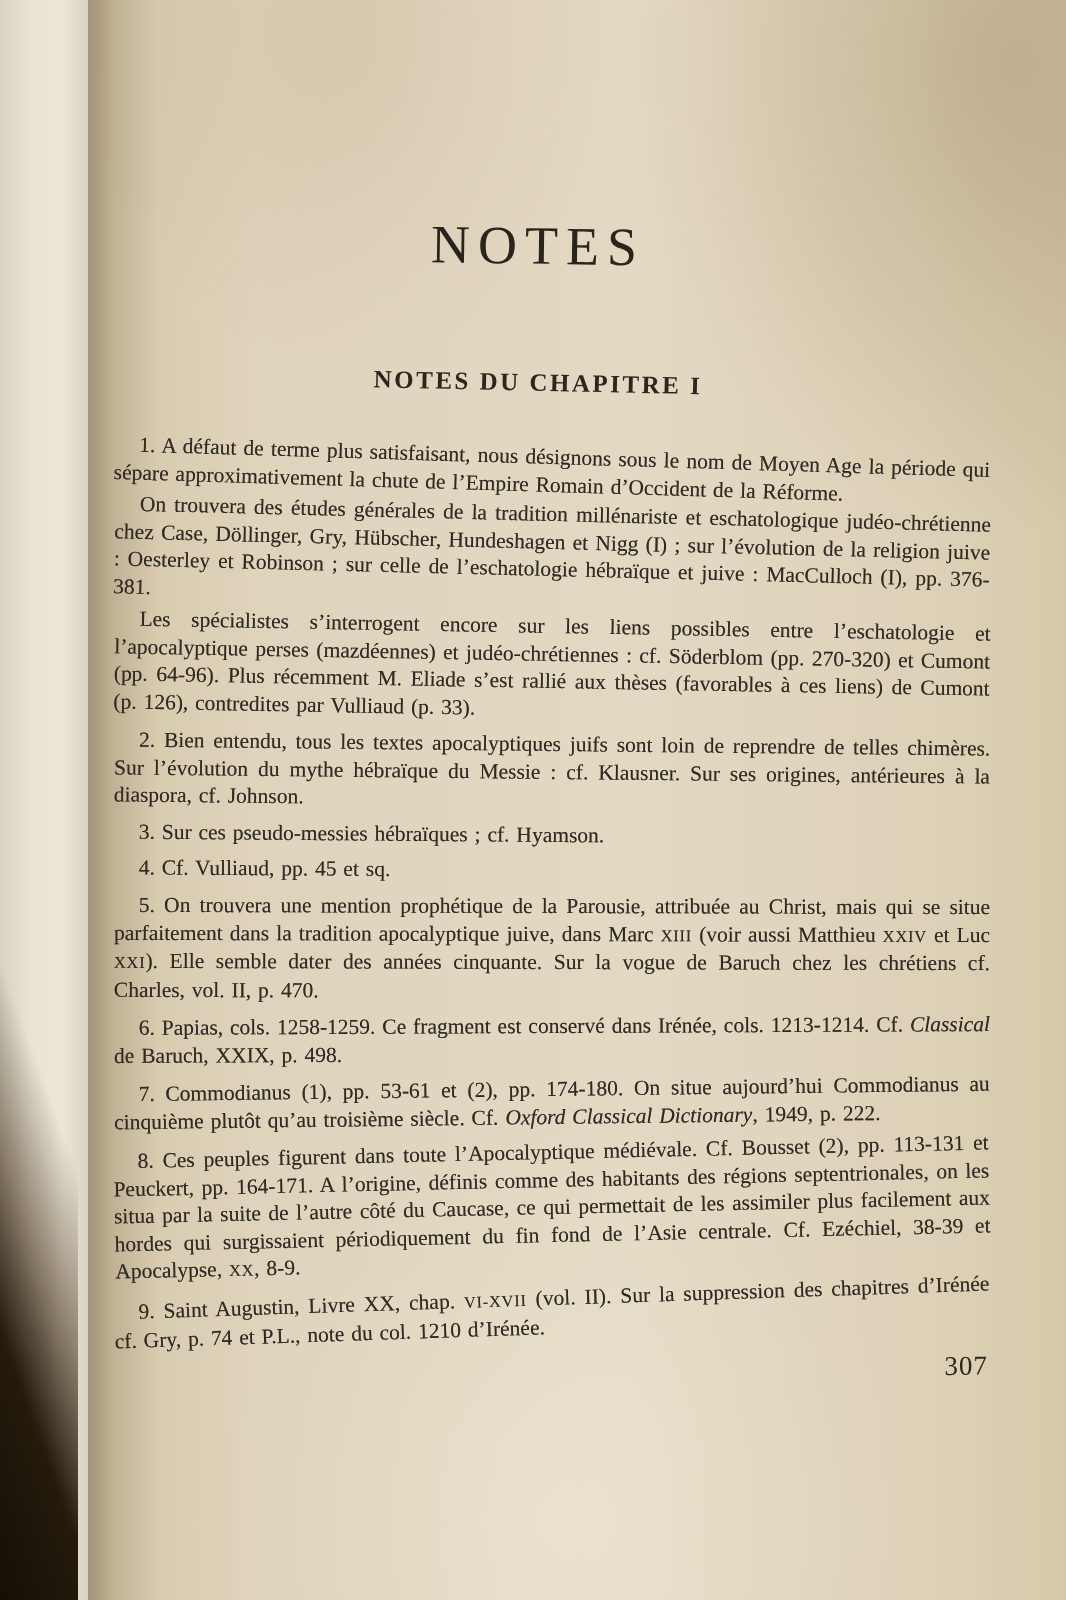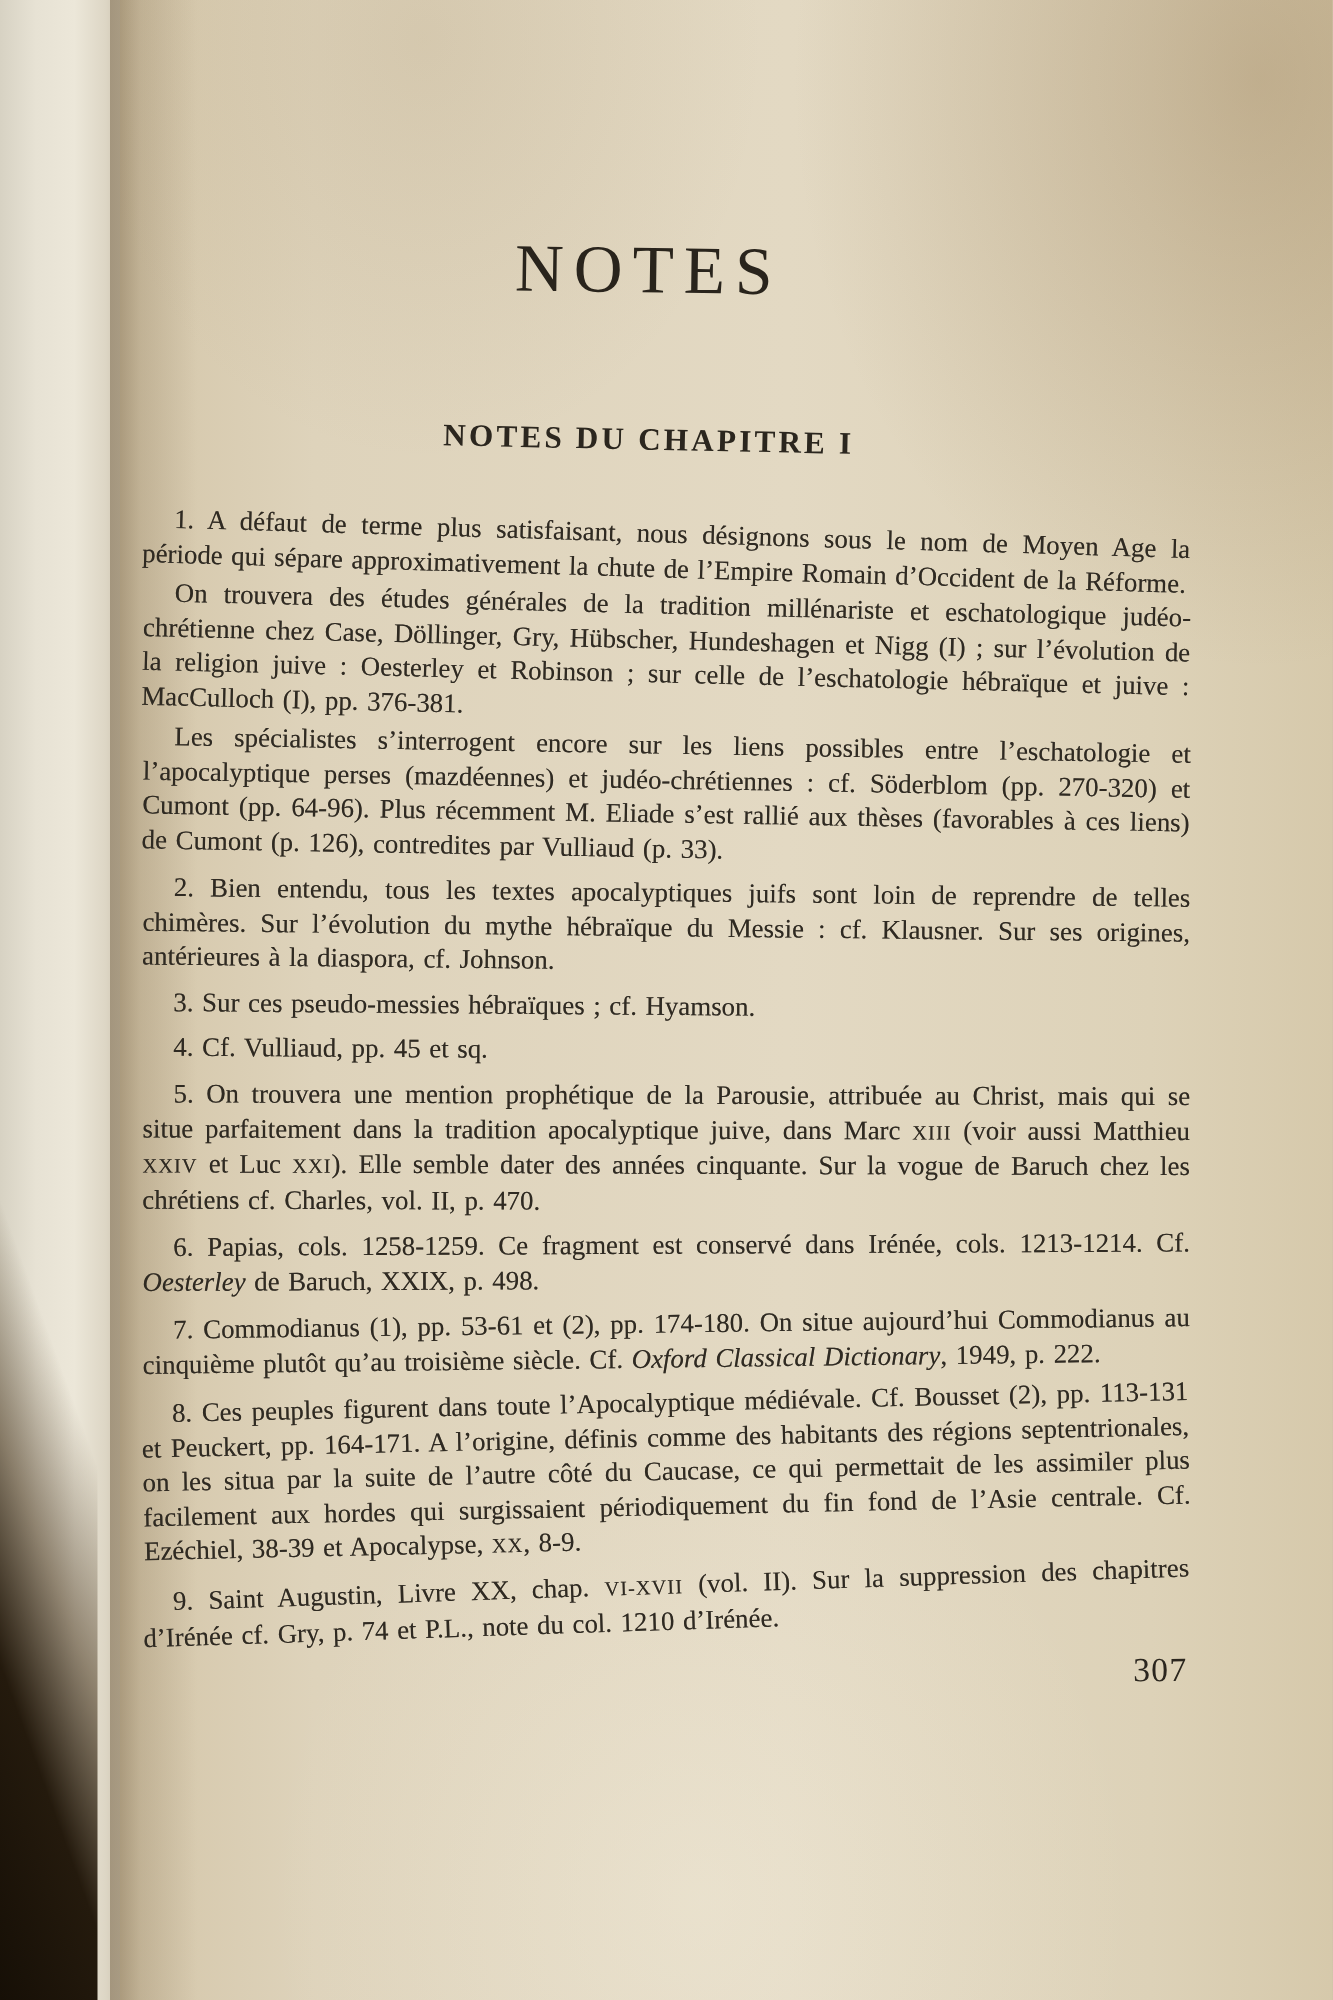--- a/index.html
+++ b/index.html
@@ -51,22 +51,23 @@
       radial-gradient(40% 30% at 25% 2%, rgba(150,125,85,0.14), rgba(150,125,85,0) 70%),
       radial-gradient(55% 38% at 48% 95%, rgba(250,246,232,0.30), rgba(250,246,232,0) 65%),
       linear-gradient(to right,
         #d4c6a9 0%, #ded3bb 16%, #e3d9c3 55%, #ddd2b8 85%, #d6c9ab 100%);
   }
 
   
   .content {
     position: relative;
     z-index: 3;
-    padding: 186px 114px 0 18px;
+    padding: 186px 76px 0 18px;
     color: #2e2a22;
+    margin-top: 30px;
   }
   .page-title {
     text-align: center;
     font-size: 54px;
     line-height: 60px;
     letter-spacing: 8px;
     font-weight: 400;
     color: #29241c;
     transform: rotate(0.8deg) translateX(-14px);
     margin: 0;
@@ -132,21 +133,21 @@
       <h1 class="page-title">NOTES</h1>
       <h2 class="section-heading">NOTES DU CHAPITRE I</h2>
       <div class="notes">
           <p><span>1. A défaut de terme plus satisfaisant, nous désignons sous le nom de Moyen Age la période qui sépare approximativement la chute de l’Empire Romain d’Occident de la Réforme.</span></p>
           <p><span>On trouvera des études générales de la tradition millénariste et eschatologique judéo-chrétienne chez Case, Döllinger, Gry, Hübscher, Hundeshagen et Nigg (I) ; sur l’évolution de la religion juive : Oesterley et Robinson ; sur celle de l’eschatologie hébraïque et juive : MacCulloch (I), pp. 376-381.</span></p>
           <p><span>Les spécialistes s’interrogent encore sur les liens possibles entre l’eschatologie et l’apocalyptique perses (mazdéennes) et judéo-chrétiennes : cf. Söderblom (pp. 270-320) et Cumont (pp. 64-96). Plus récemment M. Eliade s’est rallié aux thèses (favorables à ces liens) de Cumont (p. 126), contredites par Vulliaud (p. 33).</span></p>
           <p><span>2. Bien entendu, tous les textes apocalyptiques juifs sont loin de reprendre de telles chimères. Sur l’évolution du mythe hébraïque du Messie : cf. Klausner. Sur ses origines, antérieures à la diaspora, cf. Johnson.</span></p>
           <p><span>3. Sur ces pseudo-messies hébraïques ; cf. Hyamson.</span></p>
           <p><span>4. Cf. Vulliaud, pp. 45 et sq.</span></p>
           <p><span>5. On trouvera une mention prophétique de la Parousie, attribuée au Christ, mais qui se situe parfaitement dans la tradition apocalyptique juive, dans Marc </span><span class="smallcaps">XIII</span><span> (voir aussi Matthieu </span><span class="smallcaps">XXIV</span><span> et Luc </span><span class="smallcaps">XXI</span><span>). Elle semble dater des années cinquante. Sur la vogue de Baruch chez les chrétiens cf. Charles, vol. II, p. 470.</span></p>
-          <p><span>6. Papias, cols. 1258-1259. Ce fragment est conservé dans Irénée, cols. 1213-1214. Cf. </span><span class="italic">Oesterley</span><span> de Baruch, XXIX, p. 498.</span></p>
+          <p><span>6. Papias, cols. 1258-1259. Ce fragment est conservé dans Irénée, cols. 1213-1214. Cf. </span><span class="italic">Classical</span><span> de Baruch, XXIX, p. 498.</span></p>
           <p><span>7. Commodianus (1), pp. 53-61 et (2), pp. 174-180. On situe aujourd’hui Commodianus au cinquième plutôt qu’au troisième siècle. Cf. </span><span class="italic">Oxford Classical Dictionary</span><span>, 1949, p. 222.</span></p>
           <p><span>8. Ces peuples figurent dans toute l’Apocalyptique médiévale. Cf. Bousset (2), pp. 113-131 et Peuckert, pp. 164-171. A l’origine, définis comme des habitants des régions septentrionales, on les situa par la suite de l’autre côté du Caucase, ce qui permettait de les assimiler plus facilement aux hordes qui surgissaient périodiquement du fin fond de l’Asie centrale. Cf. Ezéchiel, 38-39 et Apocalypse, </span><span class="smallcaps">XX</span><span>, 8-9.</span></p>
           <p><span>9. Saint Augustin, Livre XX, chap. </span><span class="smallcaps">VI-XVII</span><span> (vol. II). Sur la suppression des chapitres d’Irénée cf. Gry, p. 74 et P.L., note du col. 1210 d’Irénée.</span></p>
         </div>
       <div class="page-number">307</div>
     </div>
   </div>
   <div class="gutter-dark"></div>
   <div class="crease-shadow"></div>
 </div>

